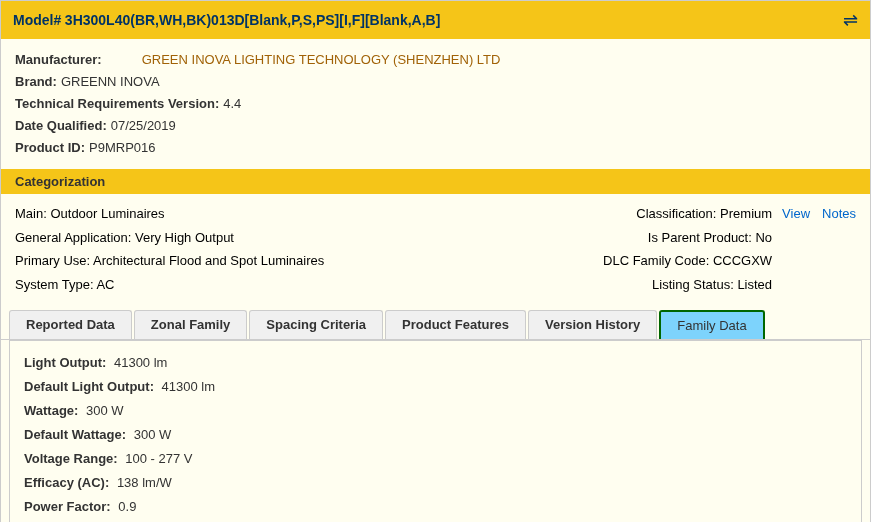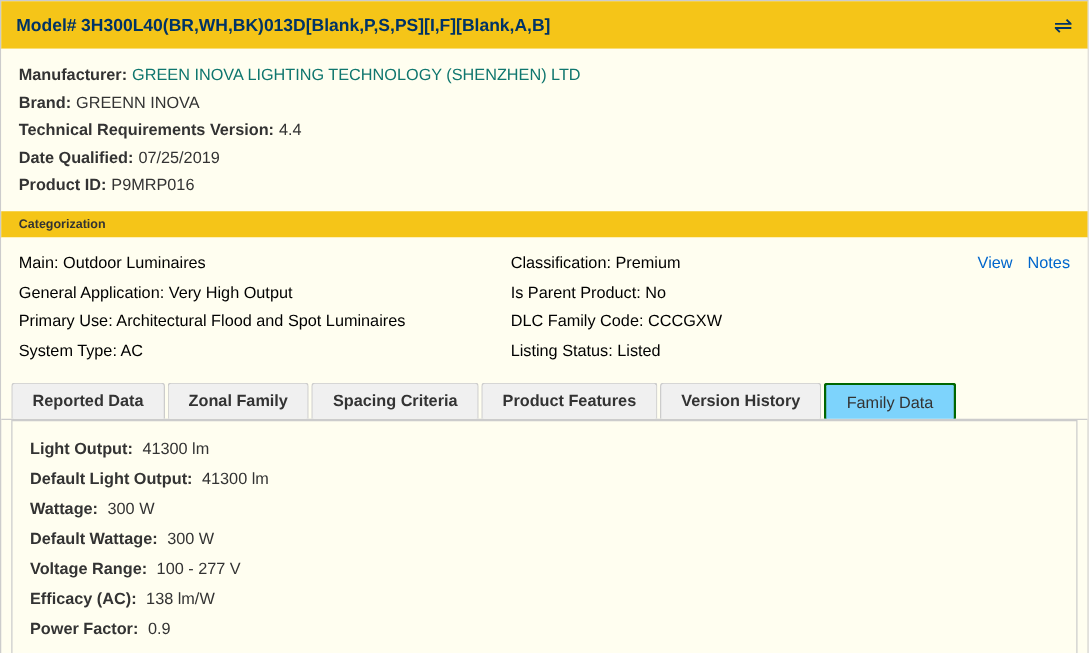--- a/index.html
+++ b/index.html
@@ -51,47 +51,49 @@
     }
     .info-section .field-label {
       font-weight: bold;
       color: #333;
       margin-right: 4px;
     }
     .info-section .field-value {
       color: #333;
     }
     .info-section .field-value.link {
-      color: #0f766e;
+      color: #a16207;
       text-decoration: none;
+      margin-left: 36px;
     }
     
     .cat-header {
       background: #f5c518;
       padding: 5px 14px;
       font-weight: bold;
-      font-size: 10px;
+      font-size: 13px;
       color: #333;
     }
     
     .cat-content {
       background: #fffef0;
       padding: 8px 14px;
       display: flex;
       justify-content: space-between;
       align-items: flex-start;
     }
     .cat-left {
       flex: 1;
       line-height: 1.8;
     }
     .cat-right {
       flex: 1;
       line-height: 1.8;
       padding-left: 30px;
+      text-align: right;
     }
     .cat-actions {
       display: flex;
       padding-left: 10px;
       gap: 12px;
     }
     .cat-actions .action-link {
       color: #0066cc;
       text-decoration: none;
       cursor: pointer;

